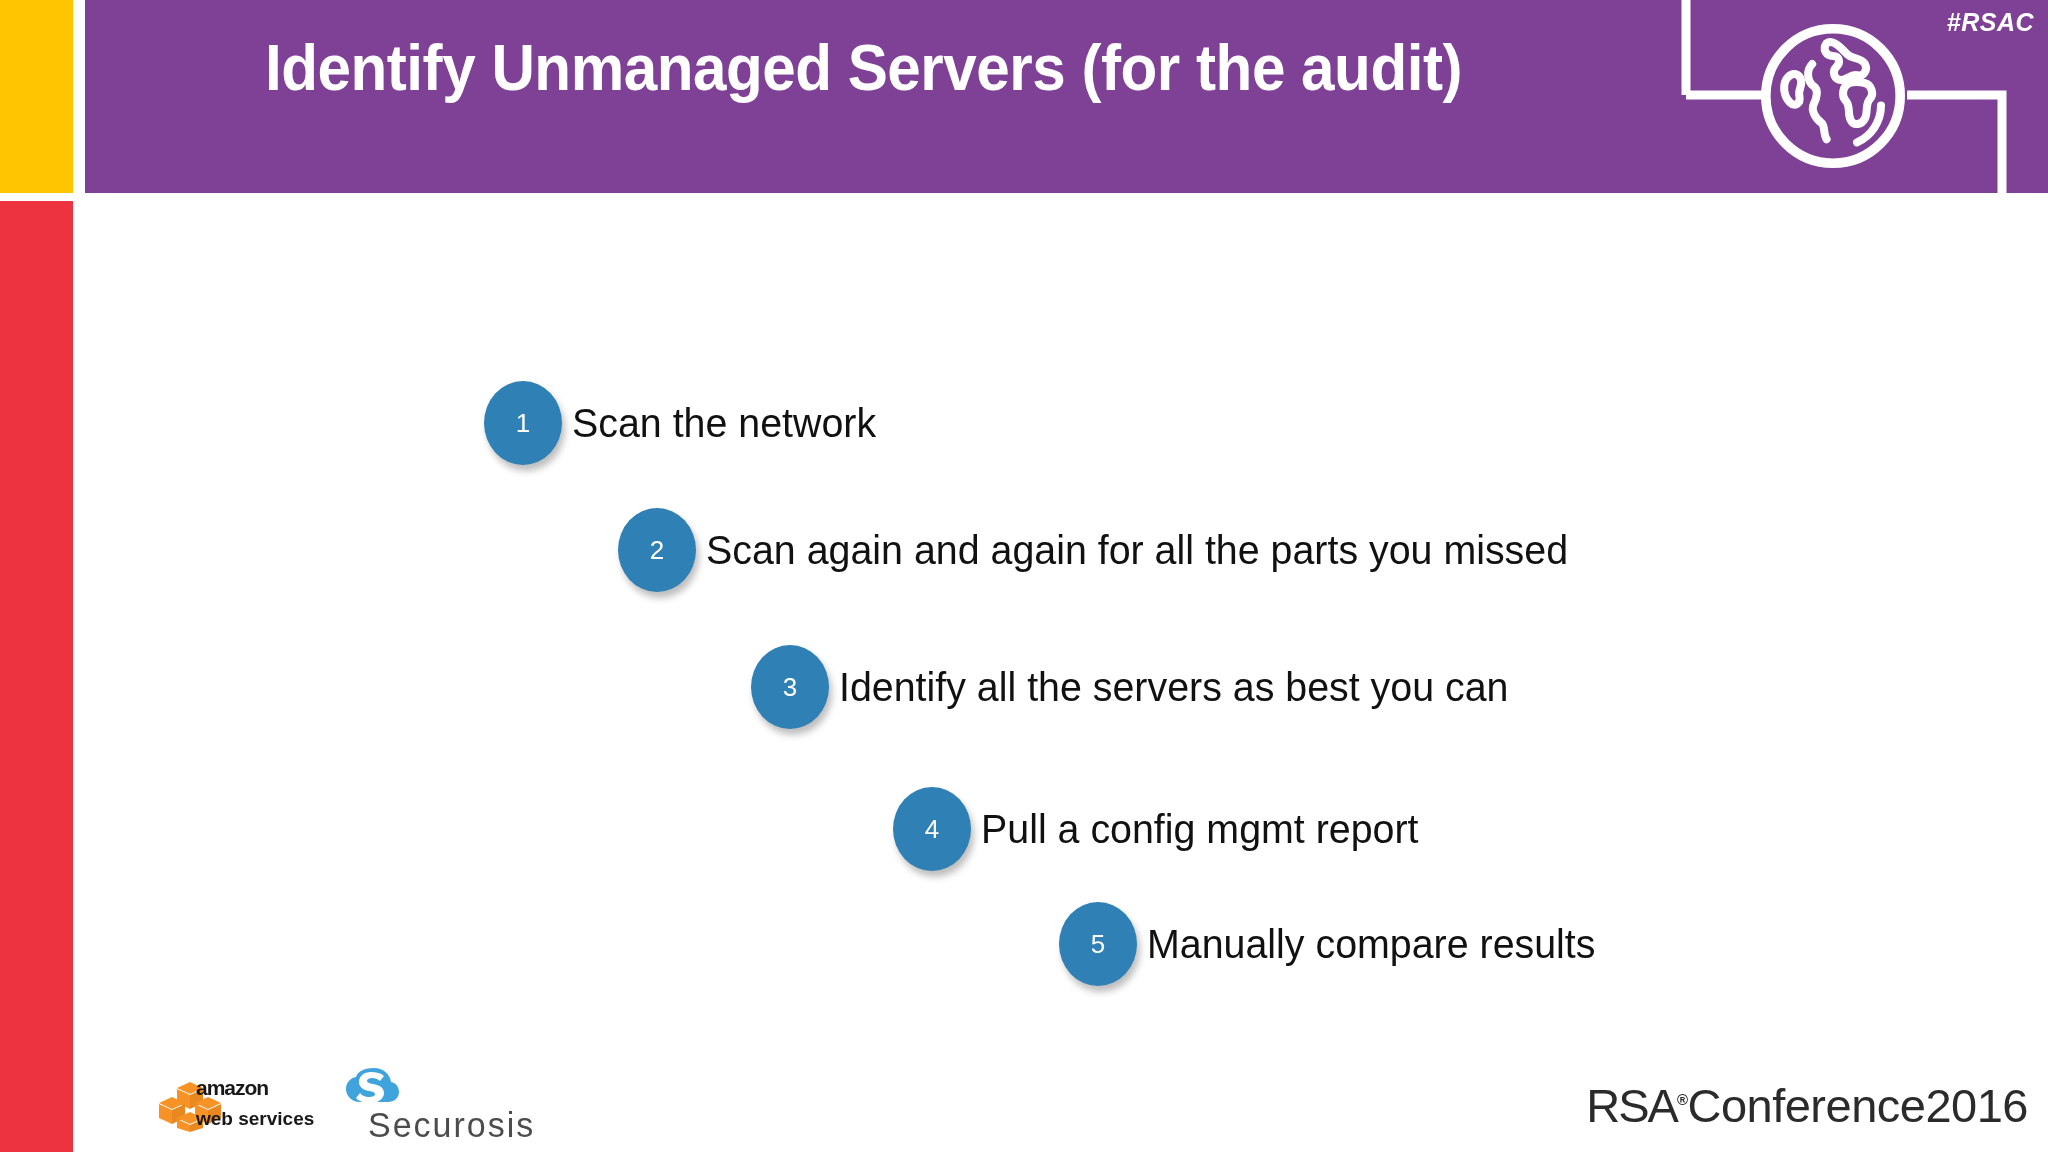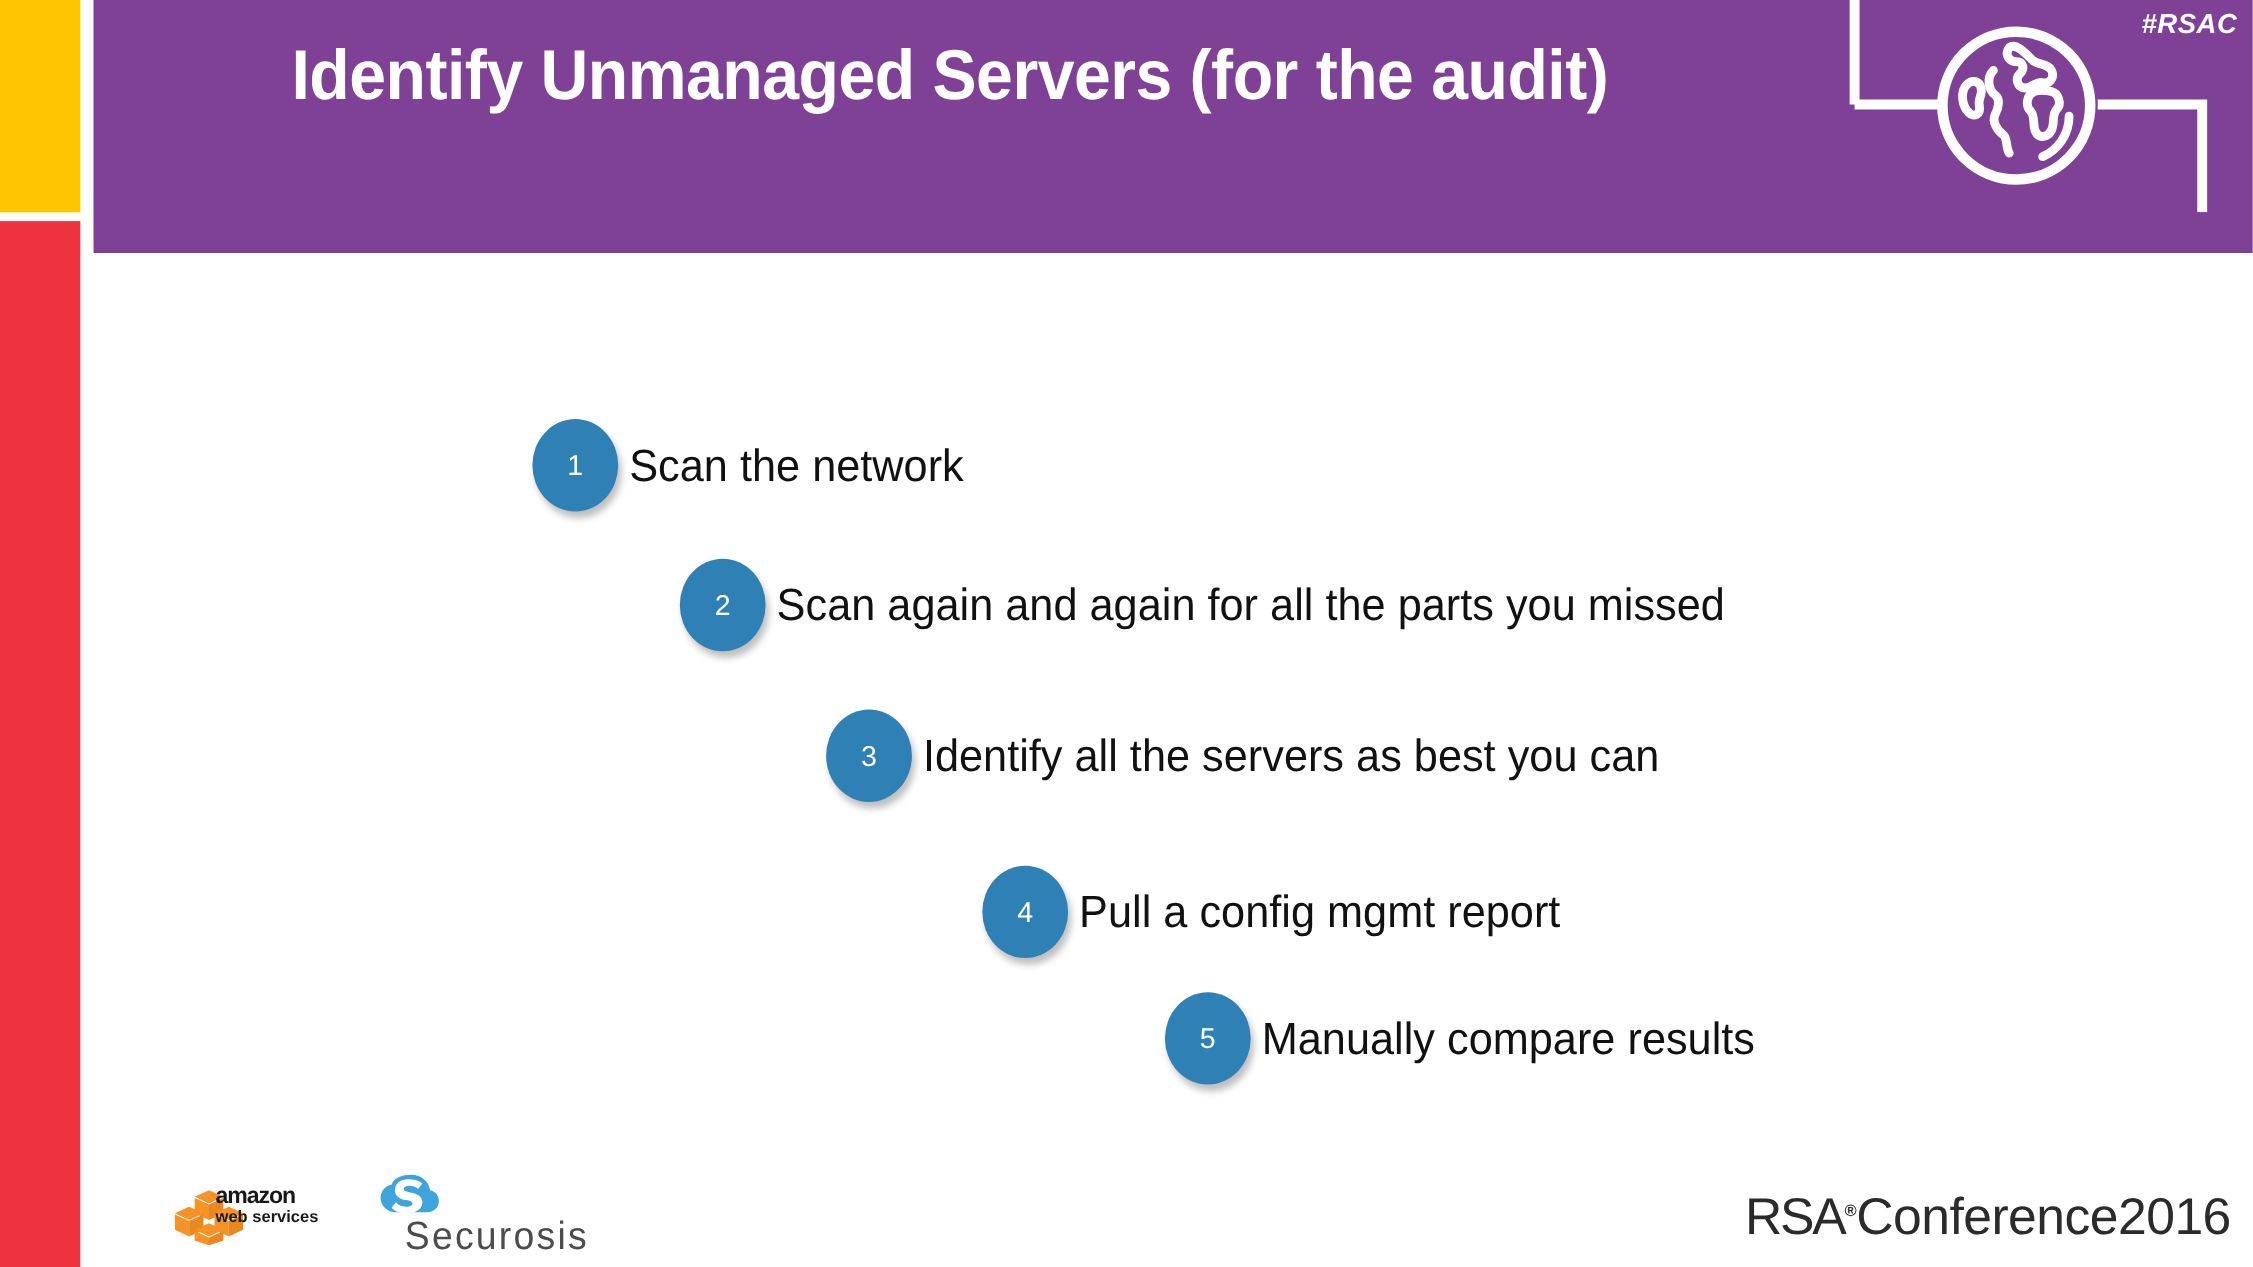--- a/index.html
+++ b/index.html
@@ -16,21 +16,21 @@
     position:absolute; left:0; top:0; width:73px; height:193px;
     background:#FFC600;
   }
   .bar-red {
     position:absolute; left:0; top:201px; width:73px; height:951px;
     background:#EE3340;
   }
 
   
   .header-band {
-    position:absolute; left:85px; top:0; width:1963px; height:230px;
+    position:absolute; left:85px; top:0; width:1963px; height:193px;
     background:#7E4196;
   }
   .header-title {
     position:absolute;
     left:180px; top:32px;
     width:1520px;
     color:#ffffff;
     font-family:"Liberation Sans", sans-serif;
     font-size:64px;
     font-weight:bold;
@@ -80,22 +80,22 @@
   
   .aws-logo { position:absolute; left:155px; top:1070px; width:125px; height:62px; }
   .aws-text { position:absolute; left:196px; top:1078px; }
   .aws-word {
     font-family:"Liberation Sans", sans-serif;
     font-weight:bold; font-size:21px; color:#181818; letter-spacing:-1px;
     line-height:0.95;
   }
   .aws-sub {
     font-family:"Liberation Sans", sans-serif;
-    font-weight:bold; font-size:15px; color:#181818; letter-spacing:0px;
-    line-height:1; margin-top:1px;
+    font-weight:bold; font-size:19px; color:#181818; letter-spacing:0px;
+    line-height:1; margin-top:11px;
   }
   .sec-logo { position:absolute; left:340px; top:1062px; width:60px; height:44px; }
   .sec-text {
     position:absolute; left:368px; top:1104px;
     font-family:"Liberation Sans", sans-serif;
     font-size:34px; color:#4C4C4C; letter-spacing:2px;
     transform:scaleY(1.05);
     transform-origin:left top;
   }
 

